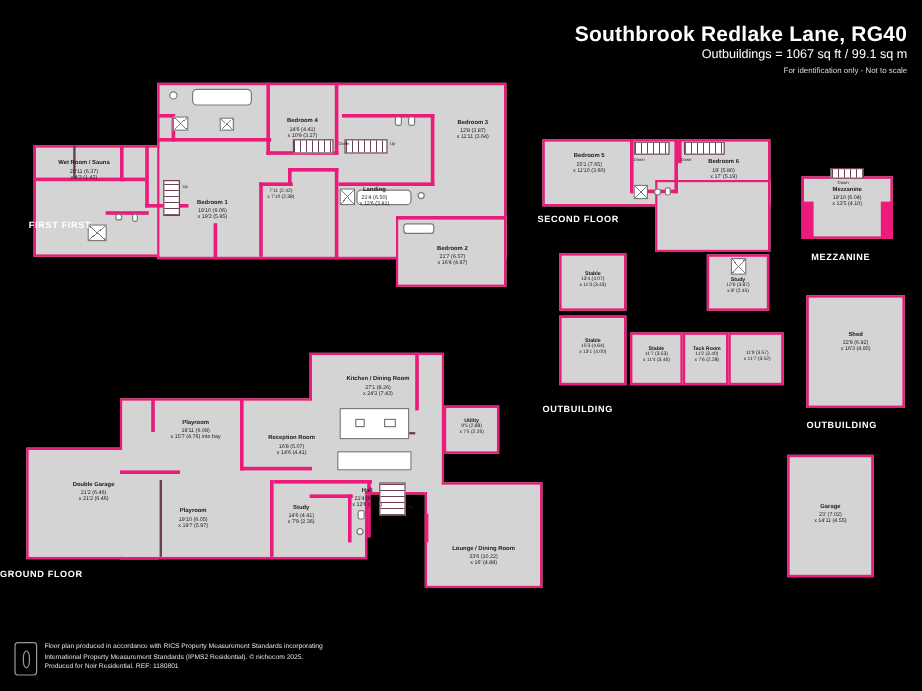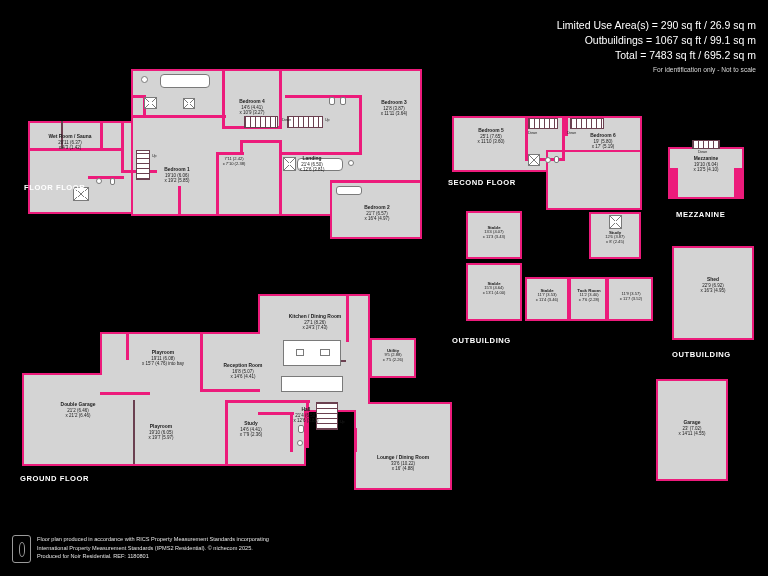--- a/index.html
+++ b/index.html
@@ -55,23 +55,22 @@
               display:flex;align-items:center;justify-content:center;}
   .foot .mark i{display:block;width:4px;height:13px;border:1px solid #9a9a9a;border-radius:50%/40%;}
   .foot .txt{font-size:5.6px;line-height:1.52;color:#e2e2e2;}
 </style>
 </head>
 <body>
 
 <div id="stage">
 
   <div class="hdr">
-    <div class="ln">Limited Use Area(s) = 290 sq ft / 26.9 sq m</div>
+    <div class="title">Southbrook Redlake Lane, RG40</div>
     <div class="ln">Outbuildings = 1067 sq ft / 99.1 sq m</div>
-    <div class="ln">Total = 7483 sq ft / 695.2 sq m</div>
     <div class="tiny">For identification only - Not to scale</div>
   </div>
 
   <div class="room" style="left:28px;top:121px;width:196px;height:93px;"></div>
   <div class="room" style="left:131px;top:69px;width:291px;height:147px;"></div>
   <div class="room" style="left:330px;top:180px;width:92px;height:59px;"></div>
   <div class="fillgrey" style="left:133px;top:123px;width:90px;height:90px;"></div>
   <div class="fillgrey" style="left:332px;top:182px;width:88px;height:55px;"></div>
 
   <div class="pink" style="left:28px;top:148px;width:93px;height:3px;"></div>
@@ -146,21 +145,21 @@
   <div class="lbl" style="left:346px;top:205px;width:62px;">
     <span class="nm">Bedroom 2</span>
     <span class="d1">21'7 (6.57)</span>
     <span class="d2">x 16'4 (4.97)</span>
   </div>
   <div class="lbl sm" style="left:210px;top:157px;width:48px;">
     <span class="nm"></span>
     <span class="d1">7'11 (2.42)</span>
     <span class="d2">x 7'10 (2.38)</span>
   </div>
-  <div class="cap" style="left:24px;top:183px;">FLOOR FLOOR</div>
+  <div class="cap" style="left:24px;top:183px;">FIRST FIRST</div>
 
   <div class="room" style="left:452px;top:116px;width:190px;height:56px;"></div>
   <div class="room" style="left:546px;top:150px;width:96px;height:60px;"></div>
   <div class="fillgrey" style="left:548px;top:152px;width:92px;height:56px;"></div>
   <div class="pink" style="left:525px;top:116px;width:3px;height:45px;"></div>
   <div class="pink" style="left:525px;top:158px;width:40px;height:3px;"></div>
   <div class="pink" style="left:562px;top:116px;width:3px;height:45px;"></div>
   <div class="pink" style="left:565px;top:116px;width:3px;height:20px;"></div>
   <div class="stair" style="left:528px;top:118px;width:30px;height:11px;"></div>
   <div class="stair" style="left:570px;top:118px;width:34px;height:11px;"></div>
@@ -321,21 +320,21 @@
   <div class="lbl sm" style="left:372px;top:348px;width:42px;">
     <span class="nm">Utility</span>
     <span class="d1">9'5 (2.88)</span>
     <span class="d2">x 7'5 (2.26)</span>
   </div>
   <div class="lbl" style="left:357px;top:455px;width:92px;">
     <span class="nm">Lounge / Dining Room</span>
     <span class="d1">33'6 (10.22)</span>
     <span class="d2">x 16' (4.88)</span>
   </div>
-  <div class="cap" style="left:20px;top:474px;">GROUND FLOOR</div>
+  <div class="cap" style="left:0;top:474px;">GROUND FLOOR</div>
 
   <div class="foot">
     <div class="mark">
         <i></i>
       </div>
     <div class="txt">
       <div>Floor plan produced in accordance with RICS Property Measurement Standards incorporating</div>
       <div>International Property Measurement Standards (IPMS2 Residential).   © nichecom 2025.</div>
       <div>Produced for Noir Residential.   REF:  1180801</div>
     </div>

